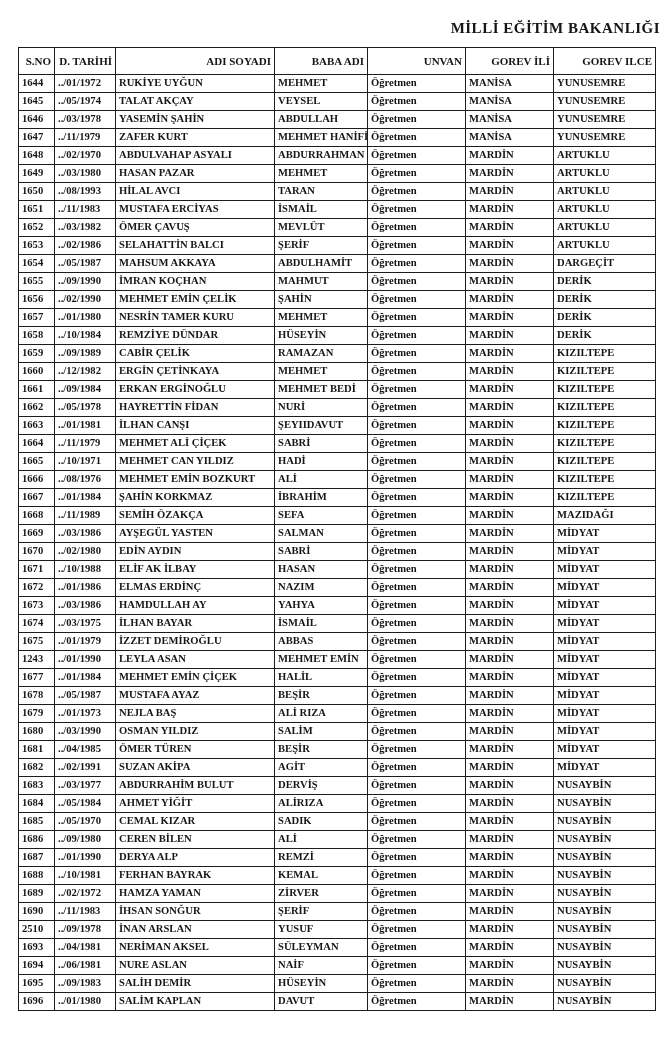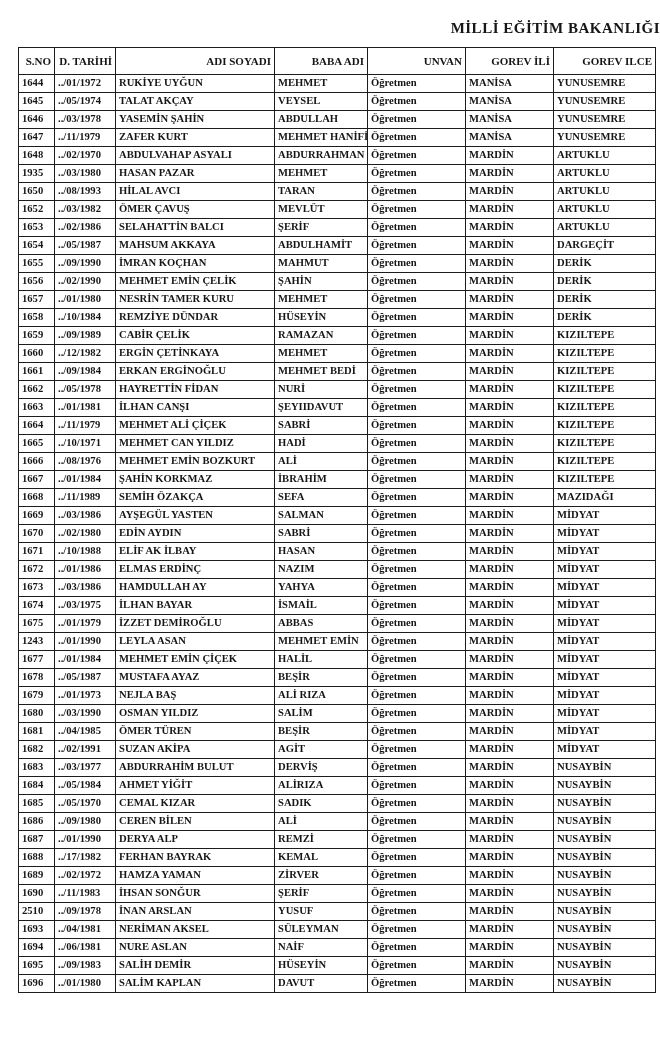--- a/index.html
+++ b/index.html
@@ -136,39 +136,48 @@
     <td class="c-sno">1648</td>
     <td class="c-date">../02/1970</td>
     <td class="c-name">ABDULVAHAP ASYALI</td>
     <td class="c-baba">ABDURRAHMAN</td>
     <td class="c-unvan">Öğretmen</td>
     <td class="c-il">MARDİN</td>
     <td class="c-ilce">ARTUKLU</td>
   </tr>
 
   <tr>
-    <td class="c-sno">1935</td>
+    <td class="c-sno">1649</td>
     <td class="c-date">../03/1980</td>
     <td class="c-name">HASAN PAZAR</td>
     <td class="c-baba">MEHMET</td>
     <td class="c-unvan">Öğretmen</td>
     <td class="c-il">MARDİN</td>
     <td class="c-ilce">ARTUKLU</td>
   </tr>
 
   <tr>
     <td class="c-sno">1650</td>
     <td class="c-date">../08/1993</td>
     <td class="c-name">HİLAL AVCI</td>
     <td class="c-baba">TARAN</td>
     <td class="c-unvan">Öğretmen</td>
     <td class="c-il">MARDİN</td>
     <td class="c-ilce">ARTUKLU</td>
   </tr>
 
+  <tr>
+    <td class="c-sno">1651</td>
+    <td class="c-date">../11/1983</td>
+    <td class="c-name">MUSTAFA ERCİYAS</td>
+    <td class="c-baba">İSMAİL</td>
+    <td class="c-unvan">Öğretmen</td>
+    <td class="c-il">MARDİN</td>
+    <td class="c-ilce">ARTUKLU</td>
+  </tr>
 
   <tr>
     <td class="c-sno">1652</td>
     <td class="c-date">../03/1982</td>
     <td class="c-name">ÖMER ÇAVUŞ</td>
     <td class="c-baba">MEVLÜT</td>
     <td class="c-unvan">Öğretmen</td>
     <td class="c-il">MARDİN</td>
     <td class="c-ilce">ARTUKLU</td>
   </tr>
@@ -518,21 +527,21 @@
     <td class="c-date">../01/1990</td>
     <td class="c-name">DERYA ALP</td>
     <td class="c-baba">REMZİ</td>
     <td class="c-unvan">Öğretmen</td>
     <td class="c-il">MARDİN</td>
     <td class="c-ilce">NUSAYBİN</td>
   </tr>
 
   <tr>
     <td class="c-sno">1688</td>
-    <td class="c-date">../17/1982</td>
+    <td class="c-date">../10/1981</td>
     <td class="c-name">FERHAN BAYRAK</td>
     <td class="c-baba">KEMAL</td>
     <td class="c-unvan">Öğretmen</td>
     <td class="c-il">MARDİN</td>
     <td class="c-ilce">NUSAYBİN</td>
   </tr>
 
   <tr>
     <td class="c-sno">1689</td>
     <td class="c-date">../02/1972</td>

